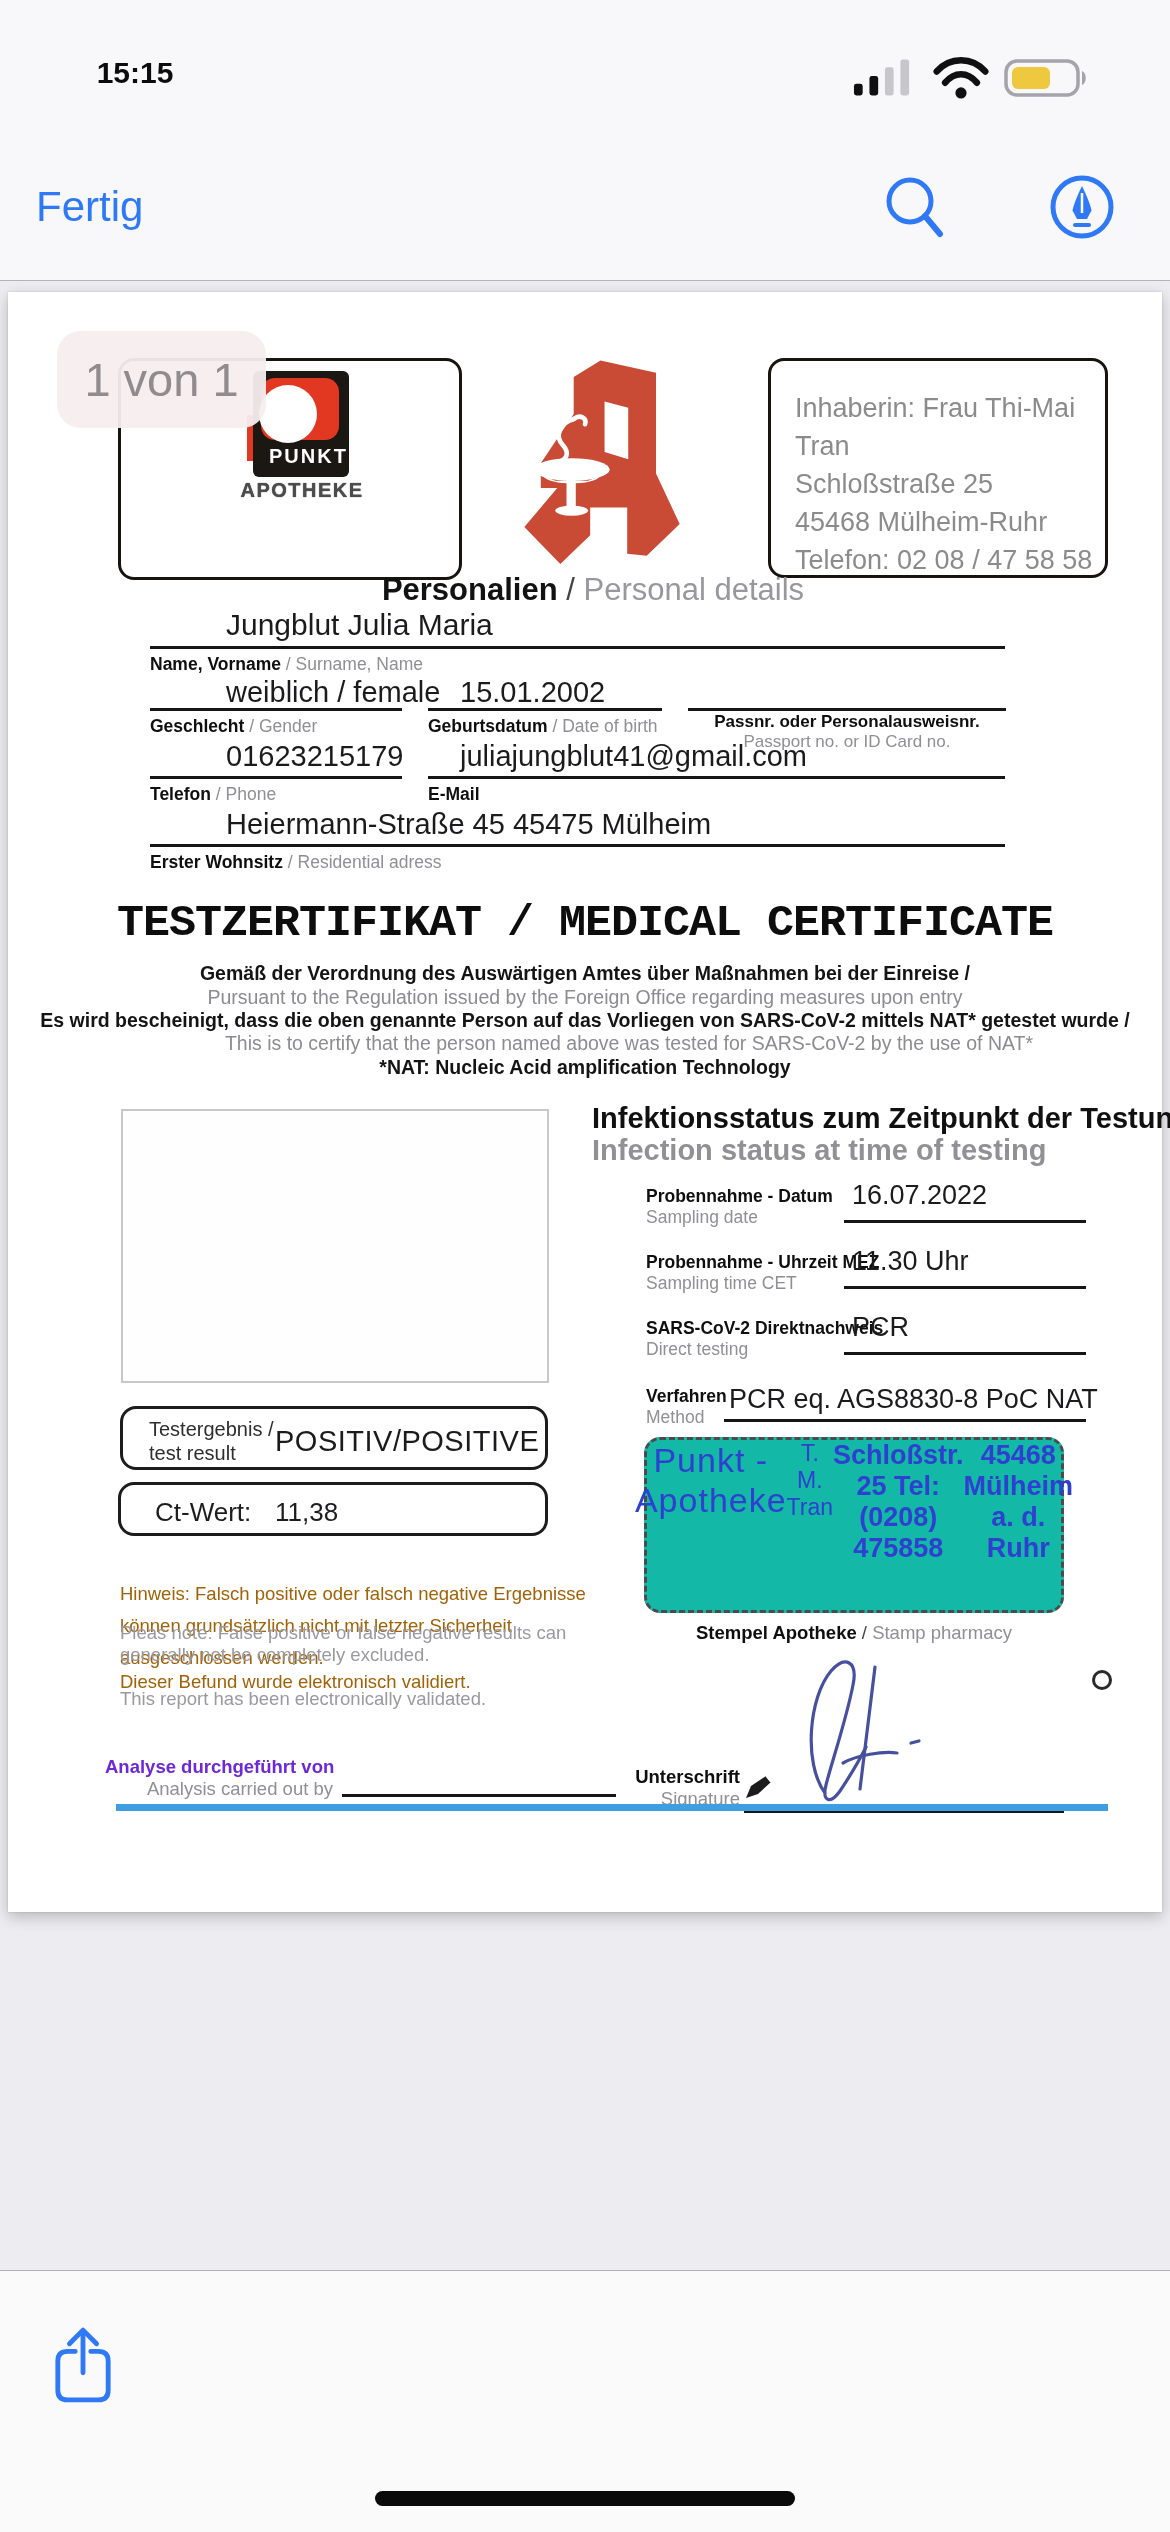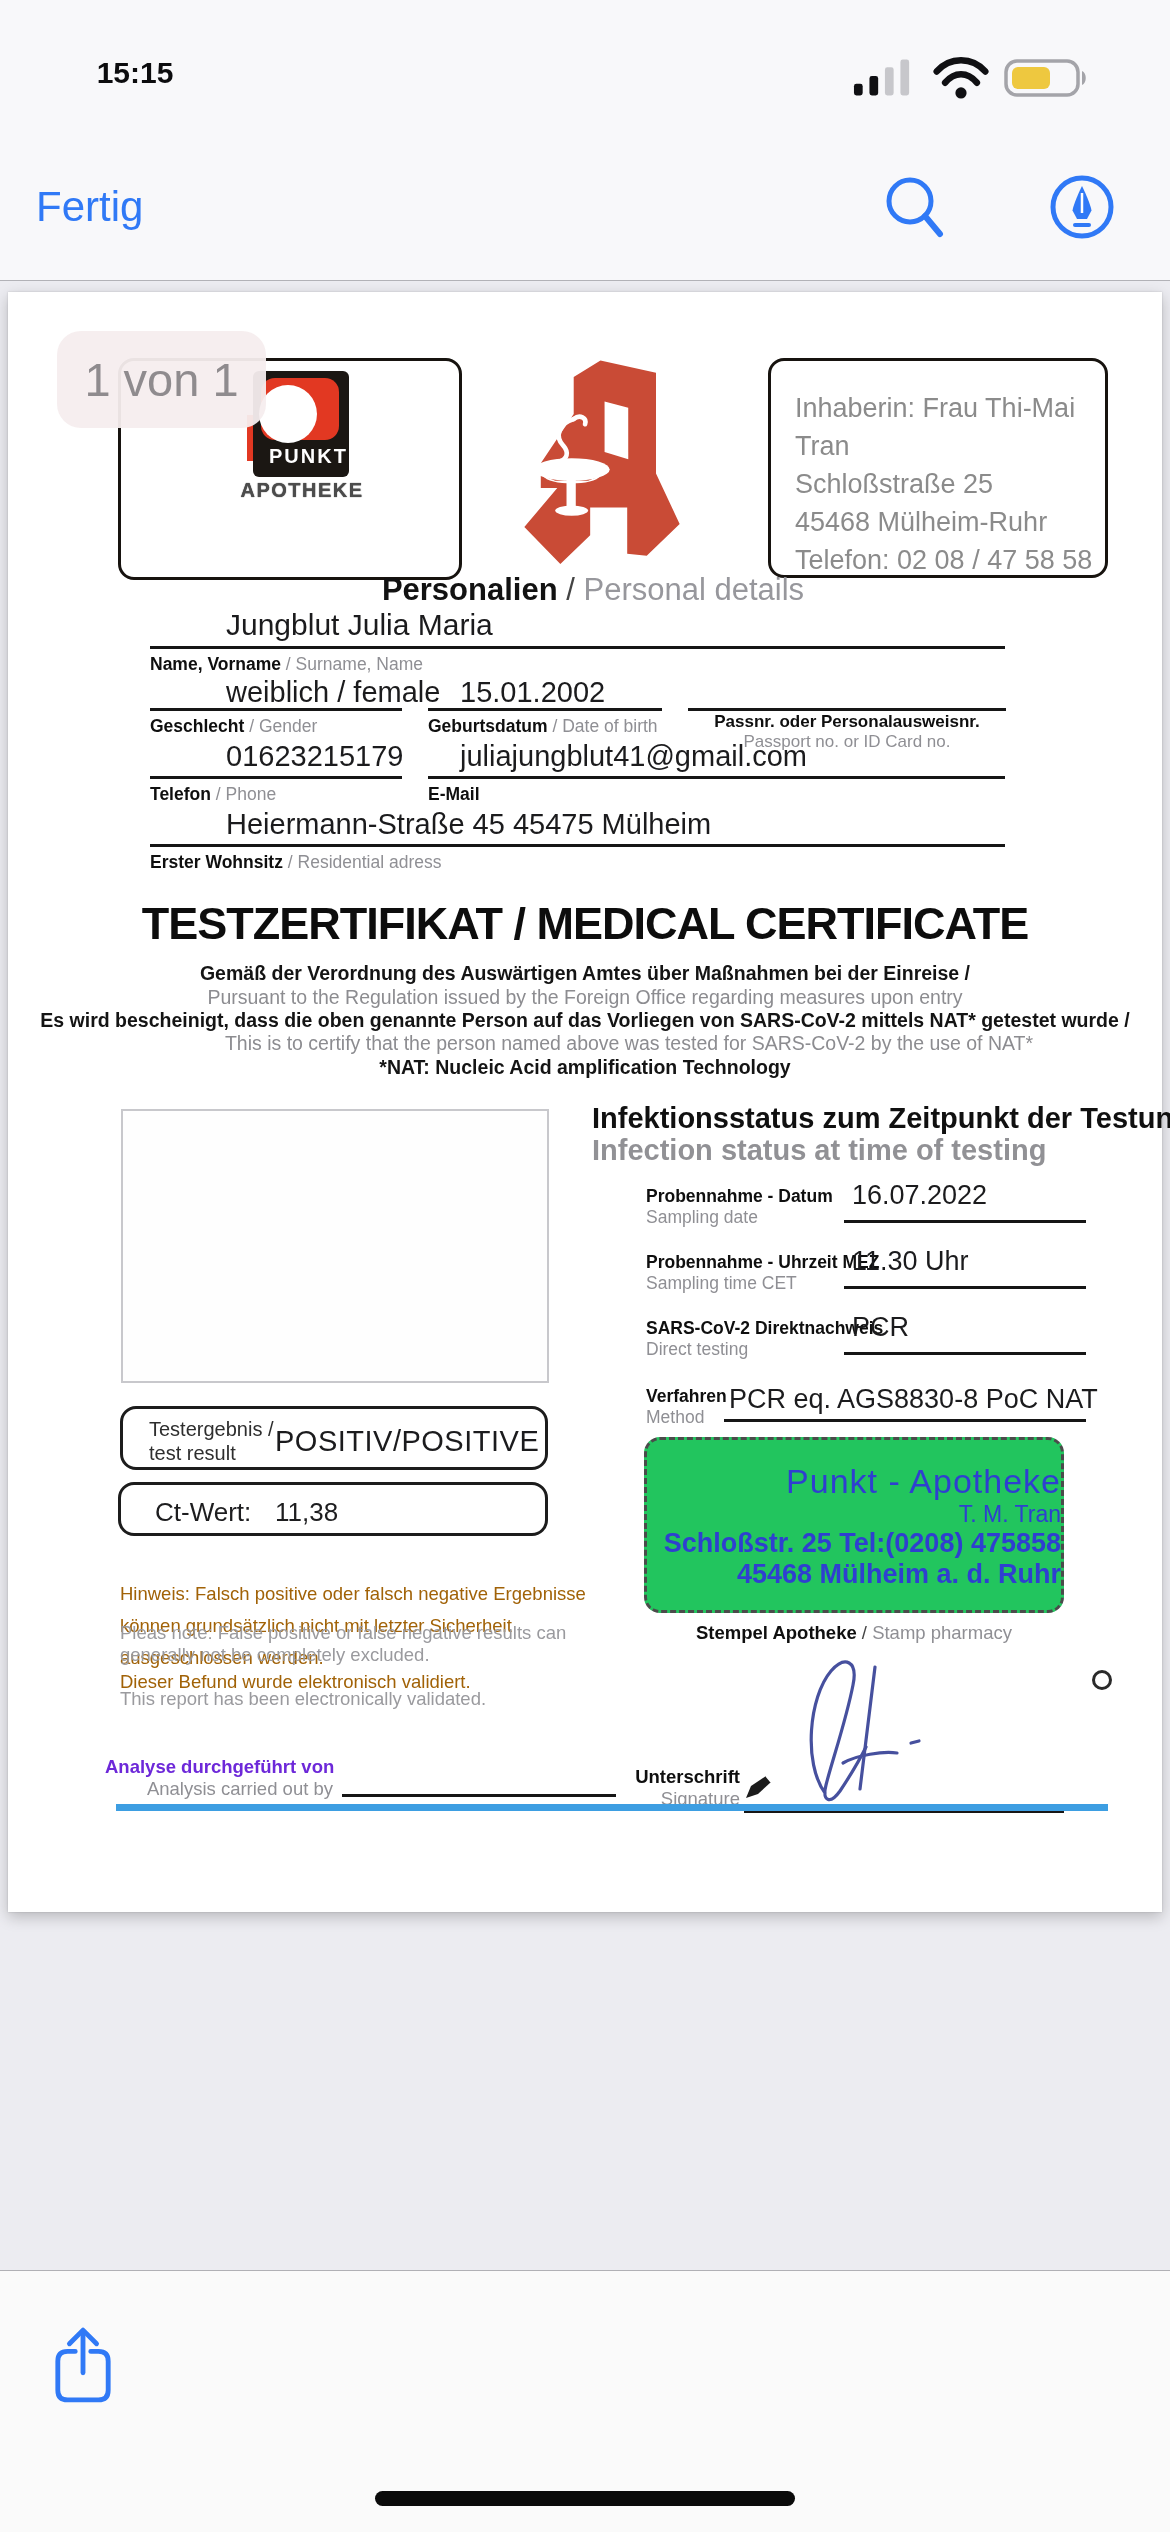--- a/index.html
+++ b/index.html
@@ -28,38 +28,38 @@
   .center-line{left:0;width:1170px;text-align:center;white-space:nowrap;}
   .sec-de{font-weight:bold;color:#121212;}
   .sec-en{color:#97979c;}
   .sep{color:#444;font-weight:normal;}
 
   .val{font-size:29px;color:#1b1b1d;white-space:nowrap;}
   .uline{height:3px;background:#161616;}
   .lblrow{font-size:17.5px;color:#0f0f0f;font-weight:bold;white-space:nowrap;}
   .lblrow .en{color:#8f8f94;font-weight:normal;}
 
-  .doc-title{font-size:45px;font-weight:bold;color:#0d0d0d;letter-spacing:-1px;}
+  .doc-title{font-size:45px;font-weight:bold;color:#0d0d0d;letter-spacing:-1px;font-family:Liberation Mono, monospace;}
   .intro{font-size:19.5px;}
   .intro-de{color:#141414;font-weight:bold;}
   .intro-en{color:#8c8c90;}
 
   .inf-h-de{font-size:29px;font-weight:bold;color:#101010;white-space:nowrap;}
   .inf-h-en{font-size:29px;font-weight:bold;color:#919195;white-space:nowrap;}
   .rlabel{font-size:17.5px;font-weight:bold;color:#0f0f0f;white-space:nowrap;}
   .rlabel-en{font-size:17.5px;color:#8f8f94;white-space:nowrap;}
   .rval{font-size:27px;color:#1b1b1d;white-space:nowrap;}
 
   .photo-box{left:121px;top:1109px;width:428px;height:274px;
     border:2px solid #c8c8cc;background:#fefefe;box-sizing:border-box;}
   .result-box{border:3px solid #1c1c1c;border-radius:16px;box-sizing:border-box;background:#fff;}
 
   .stamp-box{left:644px;top:1437px;width:420px;height:176px;box-sizing:border-box;
-    border:3px dashed #4b4b4b;border-radius:16px;background:#22c55e;
-    display:flex;flex-direction:column;align-items:flex-end;justify-content:center;
+    border:3px dashed #4b4b4b;border-radius:16px;background:#14b8a6;
+    display:flex;flex-direction:row;align-items:flex-start;justify-content:center;
     color:#2F3FD0;text-align:center;}
   .stamp-l1{font-size:34px;line-height:40px;letter-spacing:1px;}
   .stamp-l2{font-size:23px;line-height:27px;}
   .stamp-l3{font-size:27px;line-height:31px;font-weight:bold;}
   .stamp-l4{font-size:27px;line-height:31px;font-weight:bold;}
 
   .note-de{font-size:18.5px;color:#a16207;line-height:32px;}
   .note-en{font-size:18.5px;color:#9a9a9e;line-height:22px;}
 
   .blue-rule{left:116px;top:1804px;width:992px;height:7px;background:#3D9EE2;}

